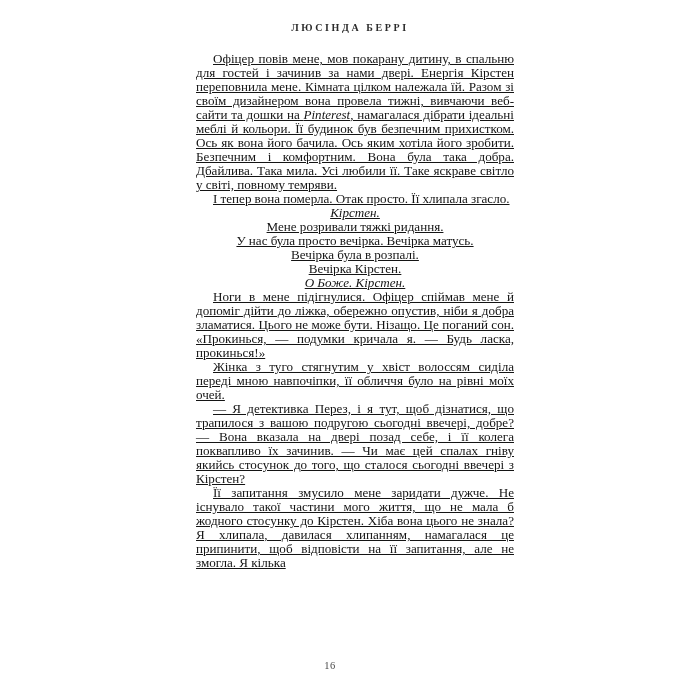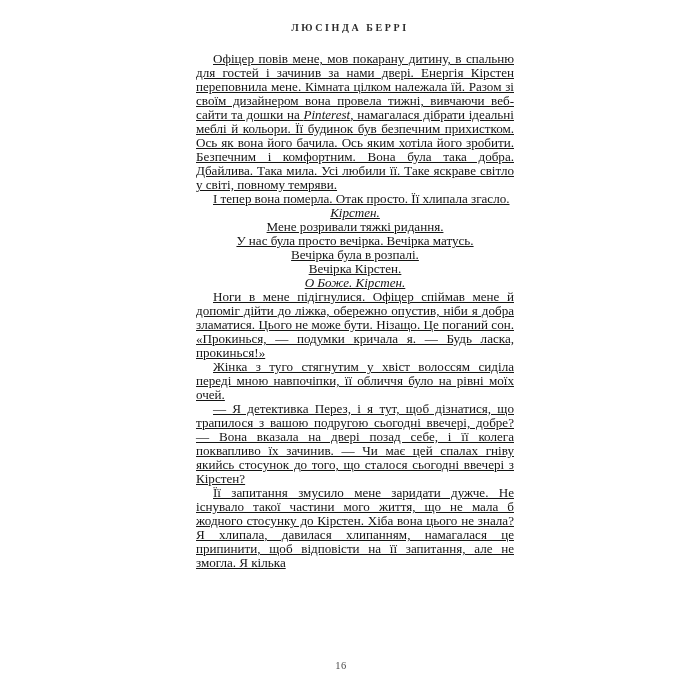--- a/index.html
+++ b/index.html
@@ -73,21 +73,20 @@
   
   .folio {
     position: absolute;
     top: 660px;
     left: 0;
     width: 660px;
     text-align: center;
     font-size: 10.5px;
     color: #4a4a4a;
     letter-spacing: 0.5px;
-    margin-left: 11px;
   }
 </style>
 </head>
 <body>
 
 <div class="page">
 
   <div class="running-head">Люсінда Беррі</div>
 
   <div class="text-block">

